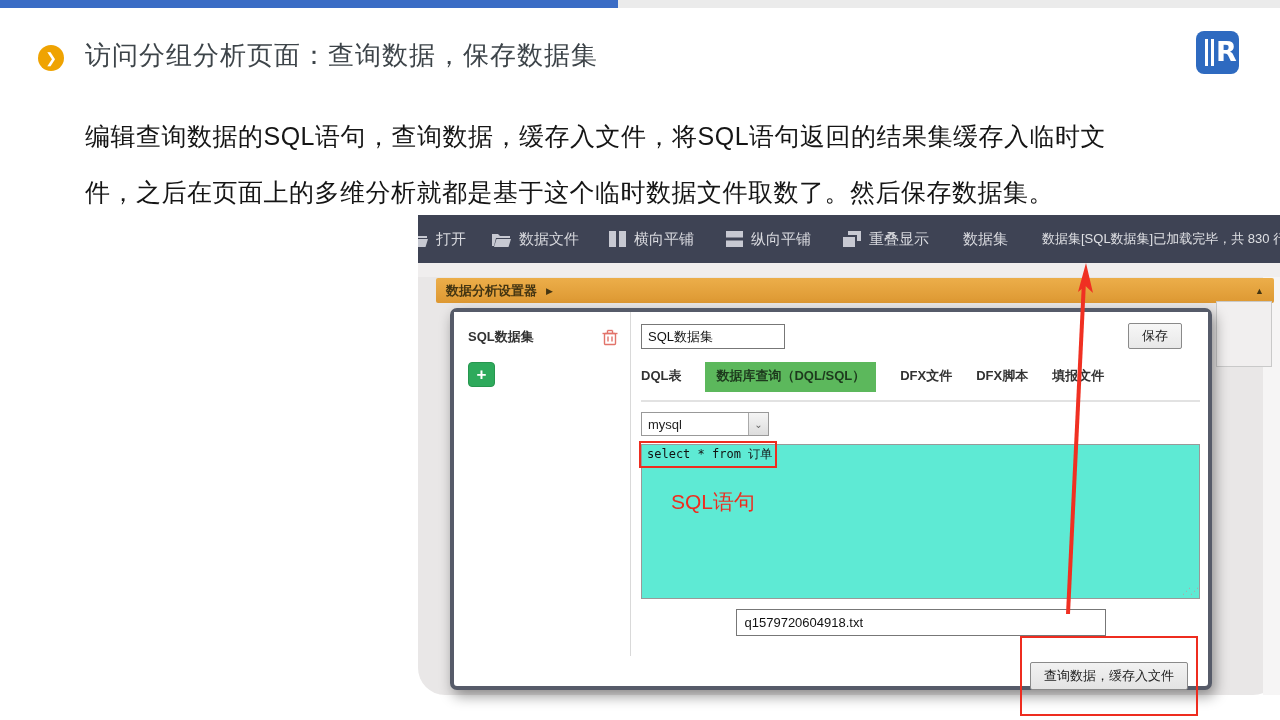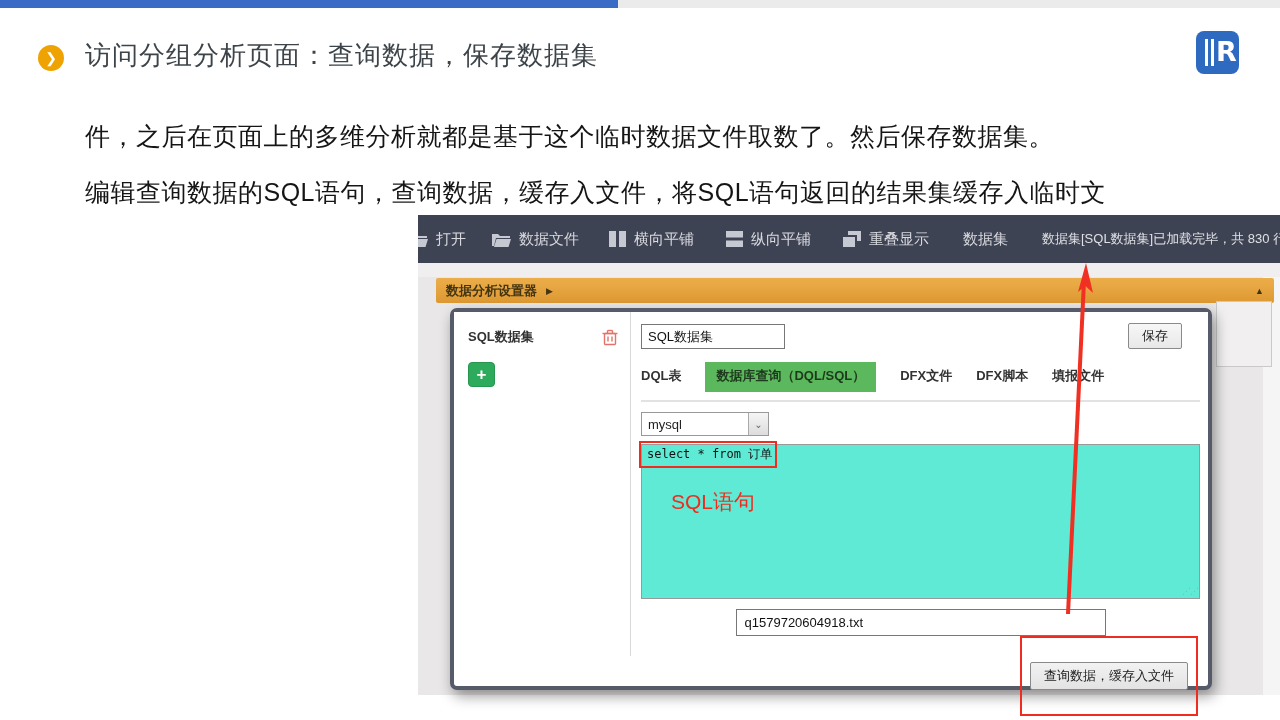--- a/index.html
+++ b/index.html
@@ -19,21 +19,21 @@
           background:#2e6ac0; }
   .logo .bar1,.logo .bar2 { position:absolute; top:8px; bottom:8px; width:3px; background:#fff; }
   .logo .bar1 { left:9px; } .logo .bar2 { left:15px; }
   .logo .r { position:absolute; left:20px; top:5px; color:#fff; font-size:27px; font-weight:bold;
              font-family:"DejaVu Sans",sans-serif; }
 
   .body-text { position:absolute; left:85px; top:108px; width:1120px; font-size:25px; color:#151515;
                line-height:56px; letter-spacing:0.5px; }
 
   
-  .shot { position:absolute; left:418px; top:215px; width:862px; height:480px; background:#e9e7e7; }
+  .shot { position:absolute; left:418px; top:215px; width:862px; height:480px; background:#e9e7e7;border-radius:27px; }
 
   .toolbar { position:absolute; left:0; top:0; width:100%; height:48px; background:#3e4354;
              display:flex; align-items:center; color:#d9dadf; font-size:15px; overflow:hidden; }
   .tool-item { display:flex; align-items:center; gap:8px; white-space:nowrap; }
   .tool-item svg { flex:0 0 auto; }
   .tb-status { font-size:13px; color:#dfe0e4; margin-left:10px; white-space:nowrap; }
 
   .gray-strip { position:absolute; left:0; top:48px; width:100%; height:14px; background:#f0eeee; }
   .right-strip { position:absolute; left:845px; top:62px; width:17px; height:418px; background:#f6f5f5; }
 
@@ -113,22 +113,22 @@
   </div>
 <div class="slide-title">访问分组分析页面：查询数据，保存数据集</div>
 
 <div class="logo">
   <span class="bar1"></span>
   <span class="bar2"></span>
   <span class="r">R</span>
 </div>
 
 <div class="body-text">
+  <div>编辑查询数据的SQL语句，查询数据，缓存入文件，将SQL语句返回的结果集缓存入临时文</div>
   <div>件，之后在页面上的多维分析就都是基于这个临时数据文件取数了。然后保存数据集。</div>
-  <div>编辑查询数据的SQL语句，查询数据，缓存入文件，将SQL语句返回的结果集缓存入临时文</div>
 </div>
 
 <div class="shot">
 
   <div class="toolbar">
     <div class="tool-item" style="margin-left:-9px; margin-right:26px;">
       <svg width="19" height="15" viewBox="0 0 19 15">
           <path fill="#c7c9d2" d="M0 2 h6 l2 2 h10 v2 H4 L2 14 H0 Z M4.5 7 H19 l-2.5 8 H2 Z"></path>
         </svg>
       <span>打开</span>

